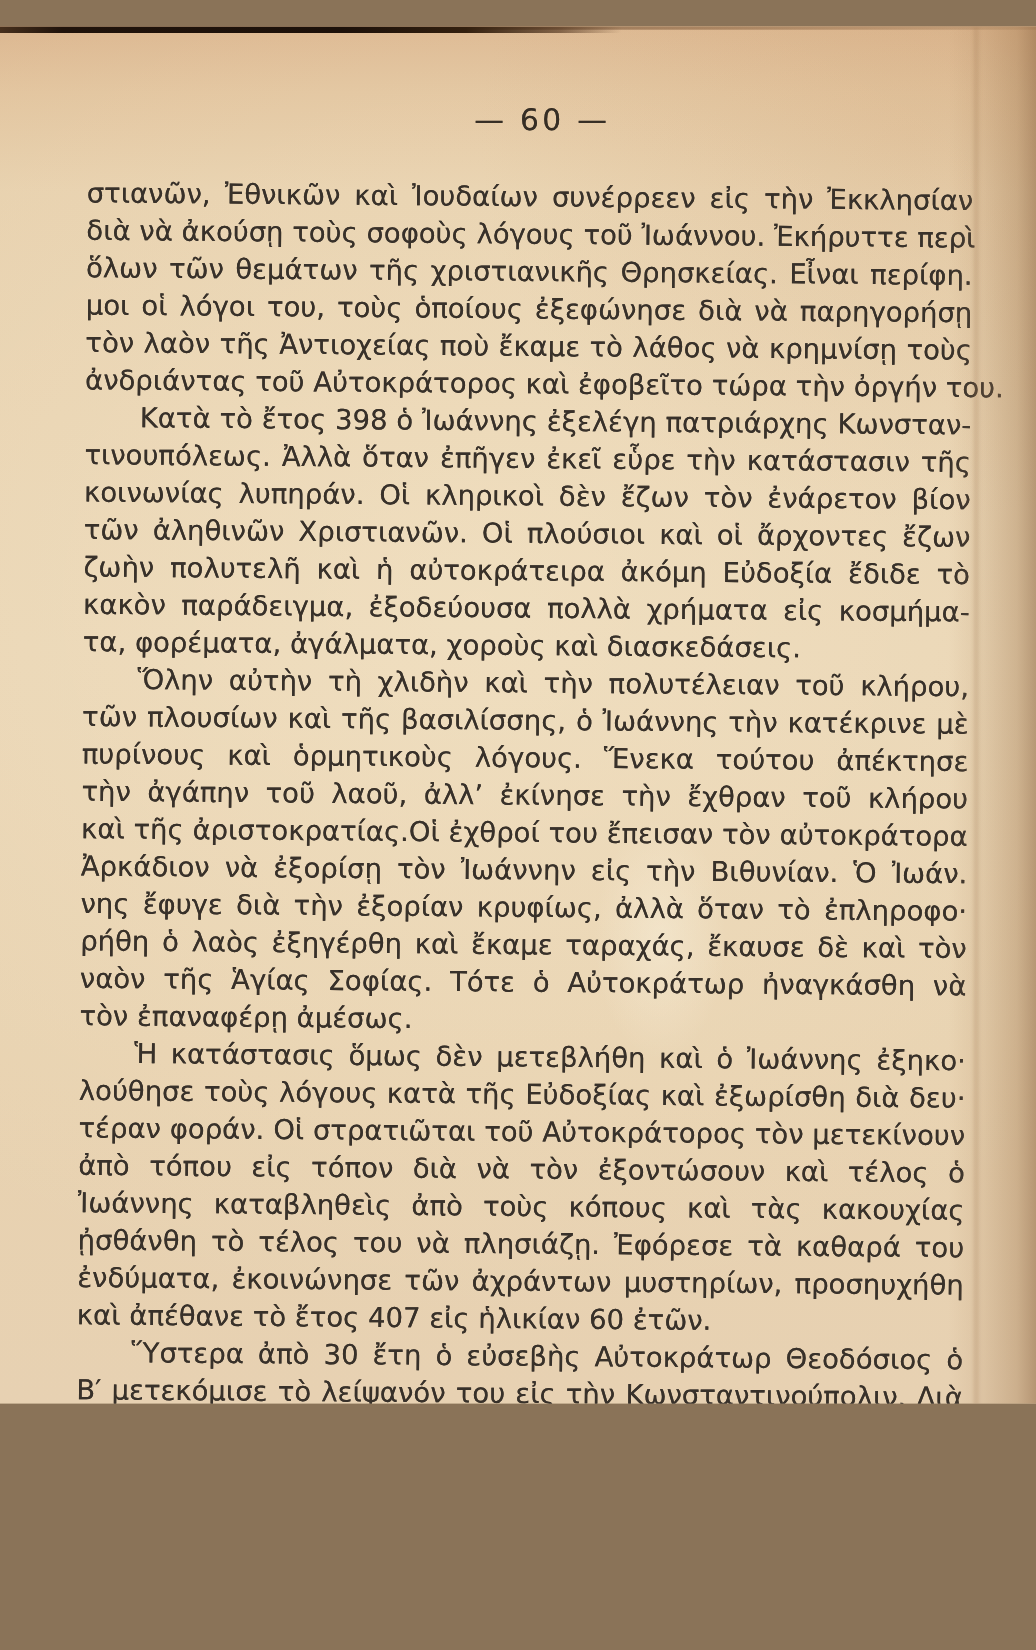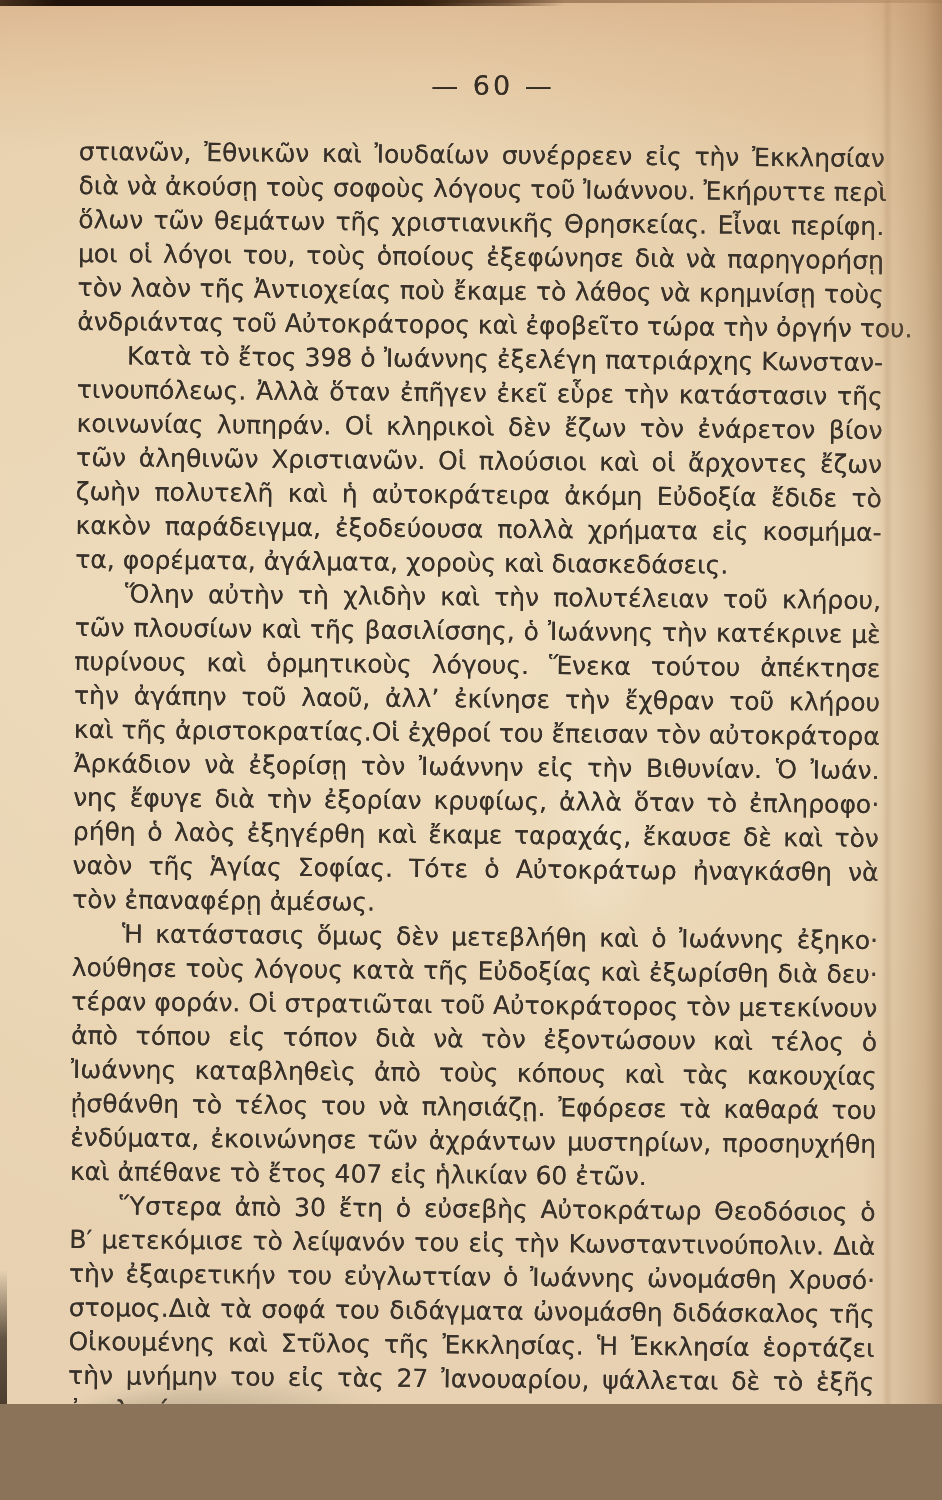--- a/index.html
+++ b/index.html
@@ -4,26 +4,27 @@
 <style>
   html, body { margin: 0; padding: 0; }
   body {
     width: 942px; height: 1500px;
     font-family: "DejaVu Sans", sans-serif;
     overflow: hidden;
     background: #8a7358;
   }
   .scan-page {
     position: relative;
-    width: 942px; height: 1404px;
+    width: 942px; height: 1252px;
     background:
       radial-gradient(130% 80% at 46% 42%, rgba(255,246,220,0.30) 0%, rgba(255,246,220,0) 65%),
       radial-gradient(60% 40% at 88% 8%, rgba(205,160,115,0.25) 0%, rgba(205,160,115,0) 70%),
       linear-gradient(to bottom, #dcb790 0px, #e2c49e 60px, #e7d0ad 150px, #e9d4b3 45%, #e8d2b0 75%, #e7d1b2 100%);
     overflow: hidden;
+    margin-top: 24px;
   }
   
   .top-edge {
     position: absolute; top: 0; left: 0; width: 942px; height: 3px;
     background: linear-gradient(to right, rgba(90,60,38,0.75), rgba(130,92,60,0.55) 70%, rgba(150,110,75,0.25));
   }
   .top-edge-bar {
     position: absolute; top: 0; left: 0; width: 565px; height: 6px;
     background: linear-gradient(to right,
       #47301d 0%, #20130b 10%, #1c110a 55%, #33200f 75%,

